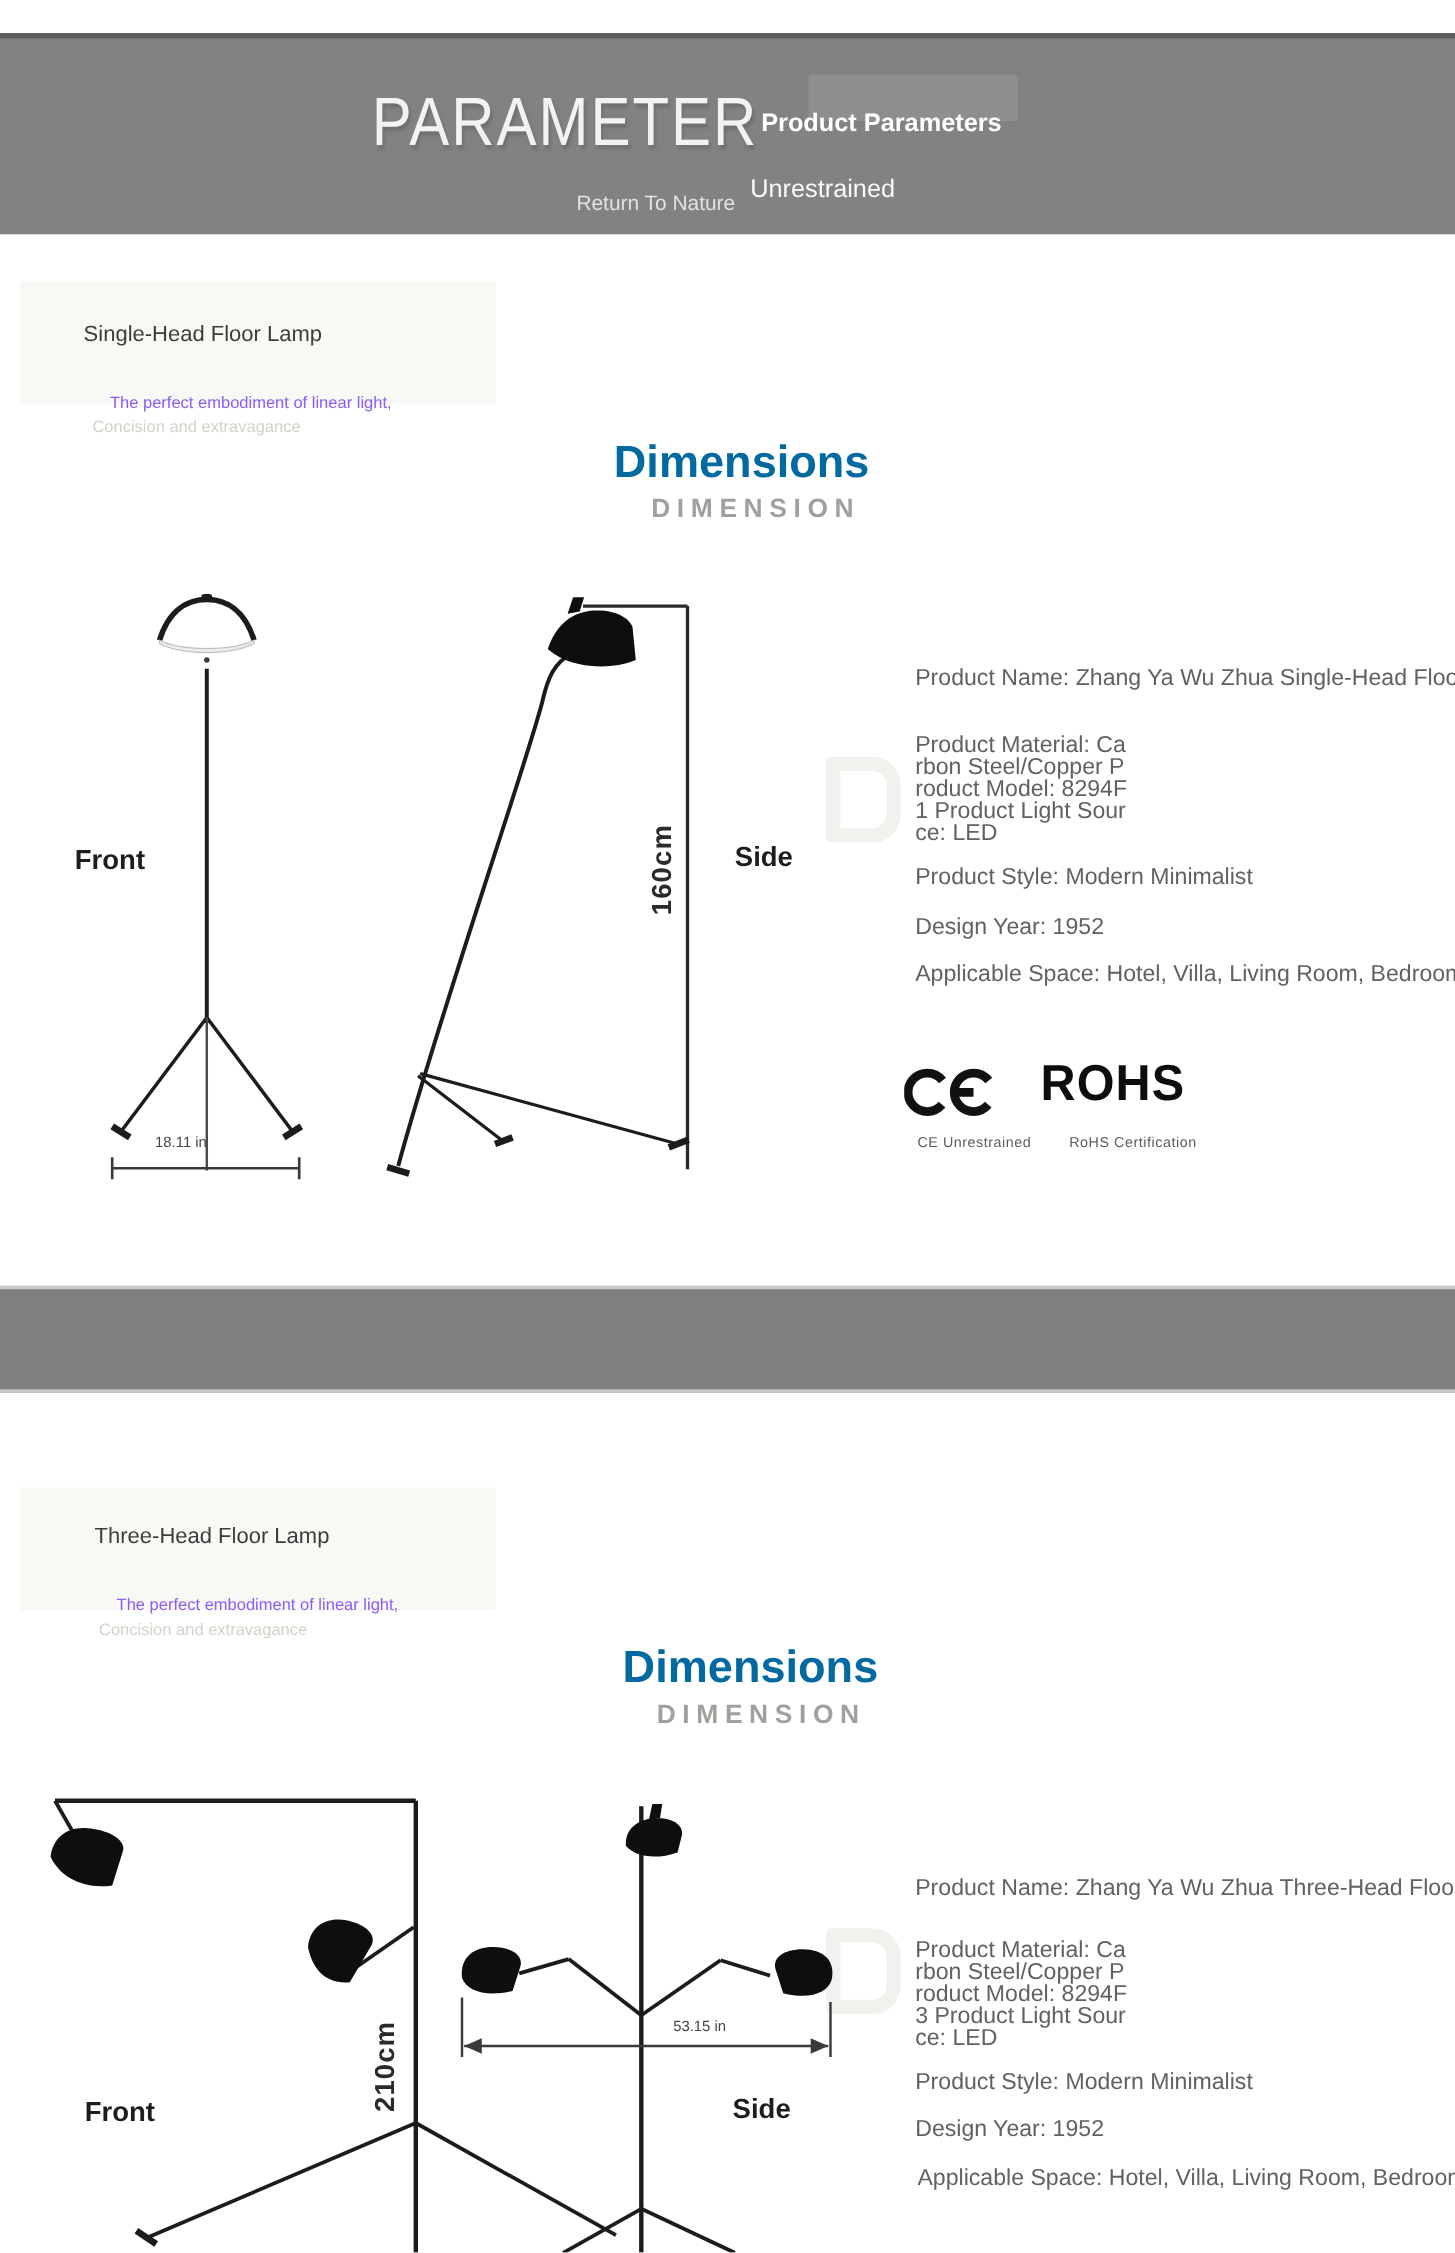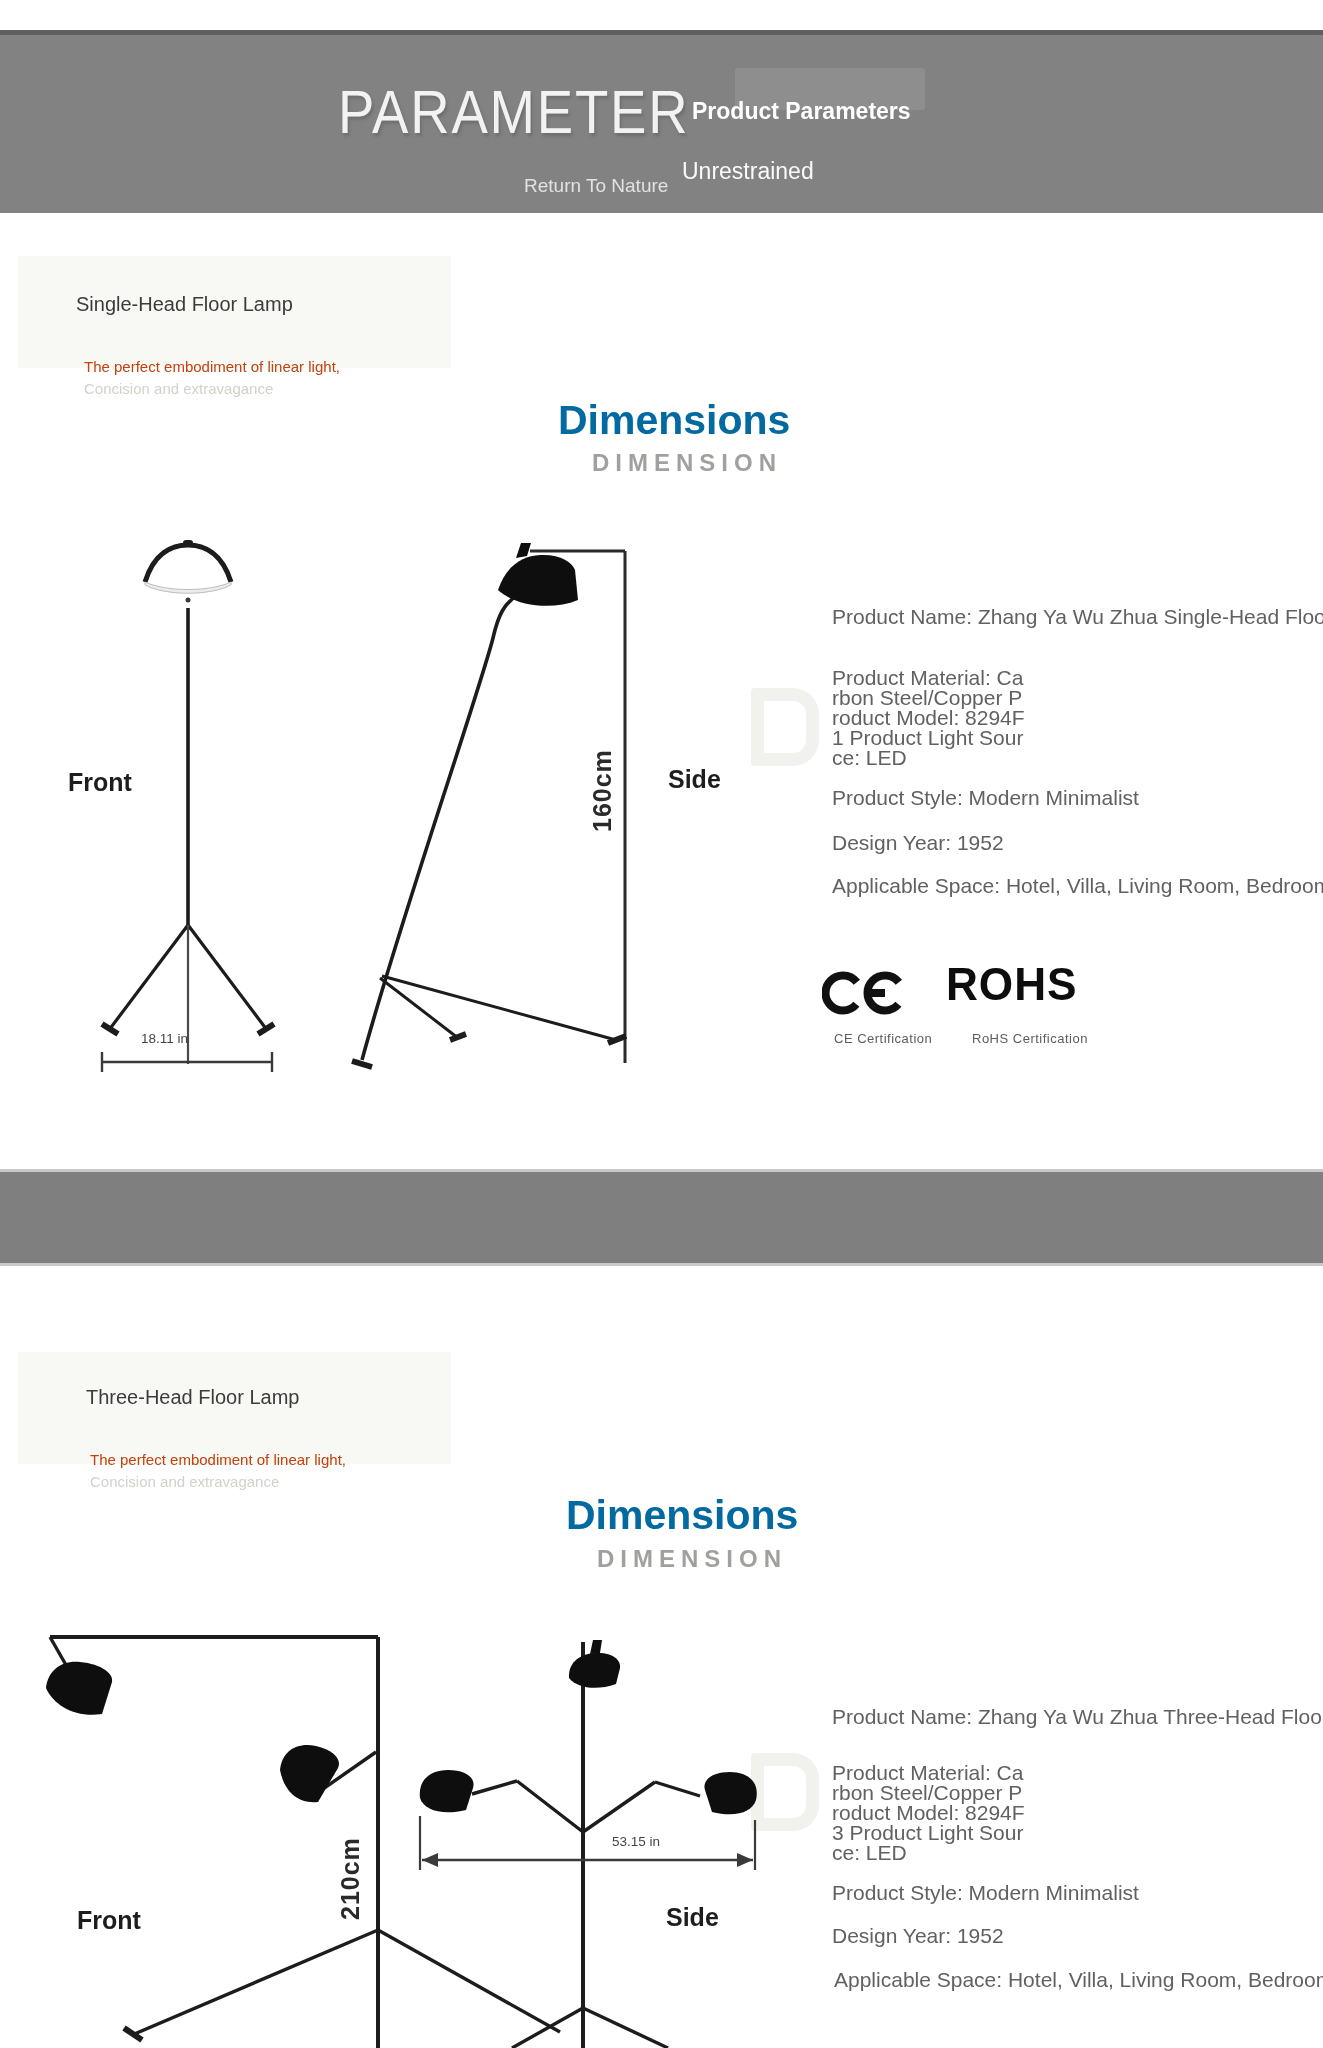--- a/index.html
+++ b/index.html
@@ -15,21 +15,21 @@
         text-shadow:2px 3px 3px rgba(95,95,95,0.55);}
   .header-glow{left:735px;top:68px;width:190px;height:42px;background:rgba(255,255,255,0.10);border-radius:3px;}
   .header-title{left:692px;top:98px;font-size:23px;font-weight:bold;color:#ffffff;white-space:nowrap;}
   .nav-left{left:524px;top:175px;font-size:19px;color:#e2e2e2;white-space:nowrap;}
   .nav-right{left:682px;top:158px;font-size:23px;color:#fafafa;white-space:nowrap;}
 
   
   .soft-panel{width:433px;height:112px;background:#f6f5f1;opacity:0.75;border-radius:2px;}
   .section-title{font-size:20px;font-weight:normal;color:#3c3c3c;white-space:nowrap;text-align:center;}
   .tagline{font-size:15px;white-space:nowrap;filter:blur(0.4px);}
-  .tagline.l1{color:#c2410c;}
+  .tagline.l1{color:#8b5cf6;margin-left:16px;}
   .tagline.l2{color:#d3d1c8;}
   .dim-heading{font-size:41px;font-weight:bold;color:#0369a1;white-space:nowrap;}
   .dim-watermark{font-size:24px;font-weight:600;letter-spacing:6px;color:#90908b;opacity:0.85;
                  filter:blur(0.3px);white-space:nowrap;}
   .view-label{font-size:25px;font-weight:bold;color:#1d1d1d;white-space:nowrap;}
   .vdim-label{font-size:25px;font-weight:600;color:#2a2a2a;writing-mode:vertical-rl;transform:rotate(180deg);
               white-space:nowrap;letter-spacing:1px;}
   .hdim-label{font-size:13.5px;color:#454545;white-space:nowrap;}
   .faint-d{width:42px;height:52px;border:13px solid #eeede9;border-radius:4px 26px 26px 4px;opacity:0.8;}
 
@@ -113,21 +113,21 @@
   </div>
   <div class="abs spec-line" style="left:832px;top:786px;">Product Style: Modern Minimalist</div>
   <div class="abs spec-line" style="left:832px;top:831px;">Design Year: 1952</div>
   <div class="abs spec-line" style="left:832px;top:874px;">Applicable Space: Hotel, Villa, Living Room, Bedroom, Ni</div>
 
   <svg class="abs" style="left:822px;top:962px;" width="92" height="62" viewBox="0 0 92 62">
     <circle cx="21" cy="31" r="17.5" fill="none" stroke="#111" stroke-width="8" stroke-dasharray="85.6 24.4" stroke-dashoffset="-12.2"></circle>
     <circle cx="63" cy="31" r="17.5" fill="none" stroke="#111" stroke-width="8" stroke-dasharray="85.6 24.4" stroke-dashoffset="-12.2"></circle>
     <line x1="46" y1="31" x2="63" y2="31" stroke="#111" stroke-width="8"></line>
   </svg>
-  <div class="abs cert-caption" style="left:834px;top:1031px;">CE Certification</div>
+  <div class="abs cert-caption" style="left:834px;top:1031px;">CE Unrestrained</div>
   <div class="abs rohs-logo" style="left:946px;top:957px;">ROHS</div>
   <div class="abs cert-caption" style="left:972px;top:1031px;">RoHS Certification</div>
 
   <div class="abs divider-band"></div>
 
   <div class="abs soft-panel" style="left:18px;top:1352px;"></div>
   <div class="abs section-title" style="left:86px;top:1386px;">Three-Head Floor Lamp</div>
   <div class="abs tagline l1" style="left:90px;top:1451px;">The perfect embodiment of linear light,</div>
   <div class="abs tagline l2" style="left:90px;top:1473px;">Concision and extravagance</div>
 

